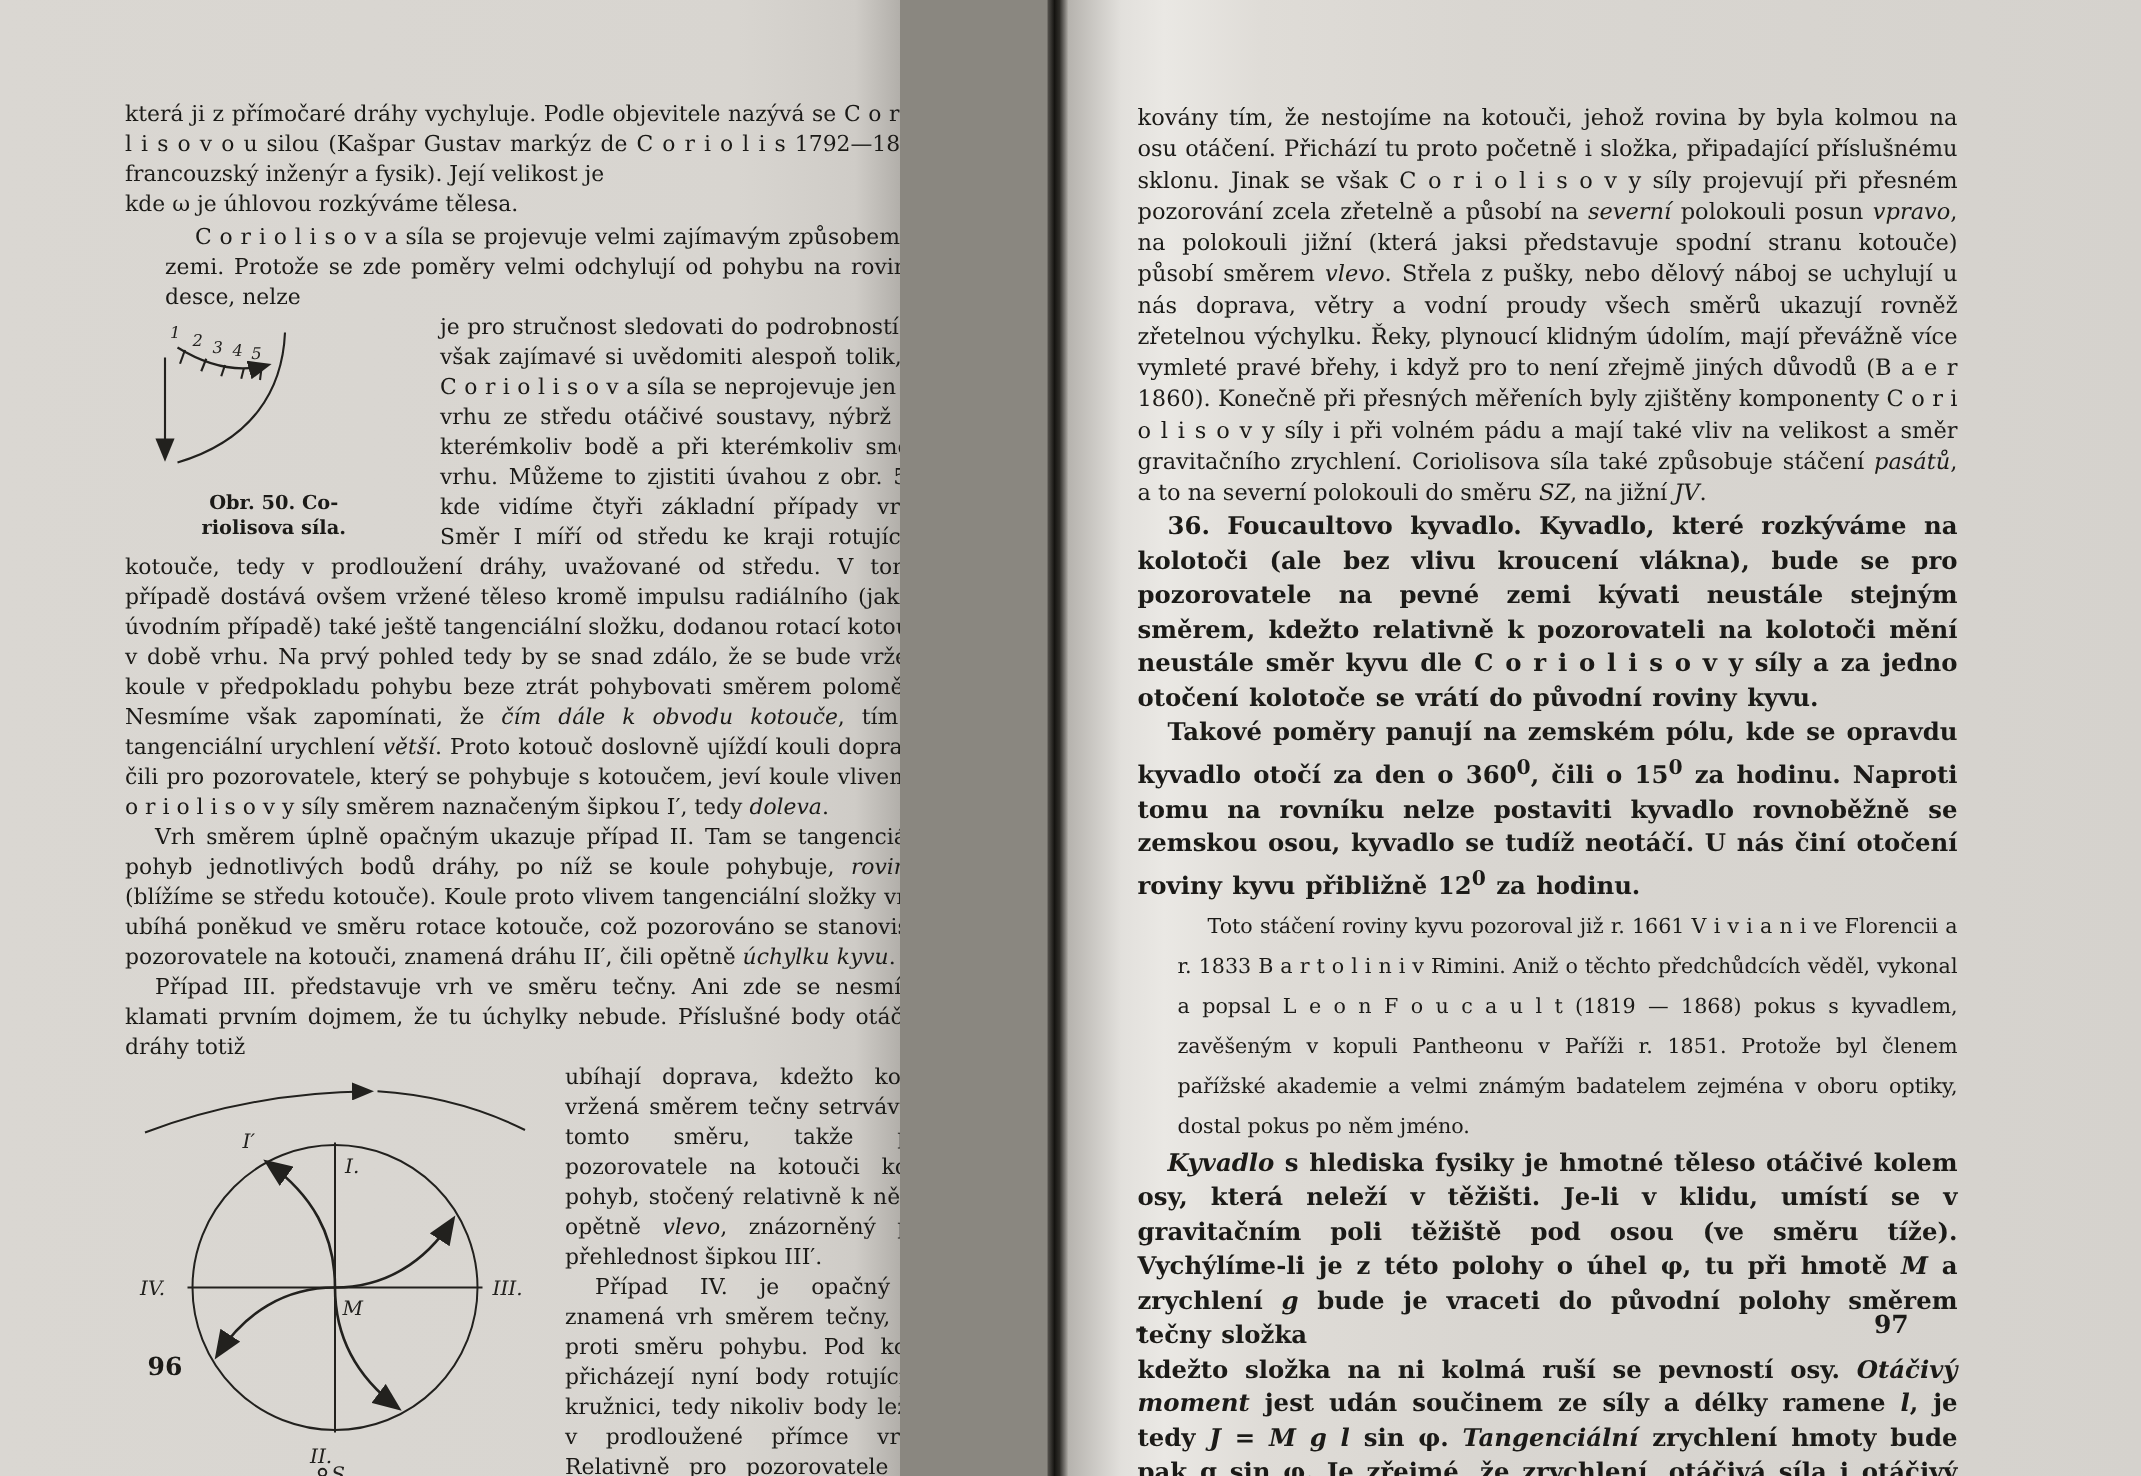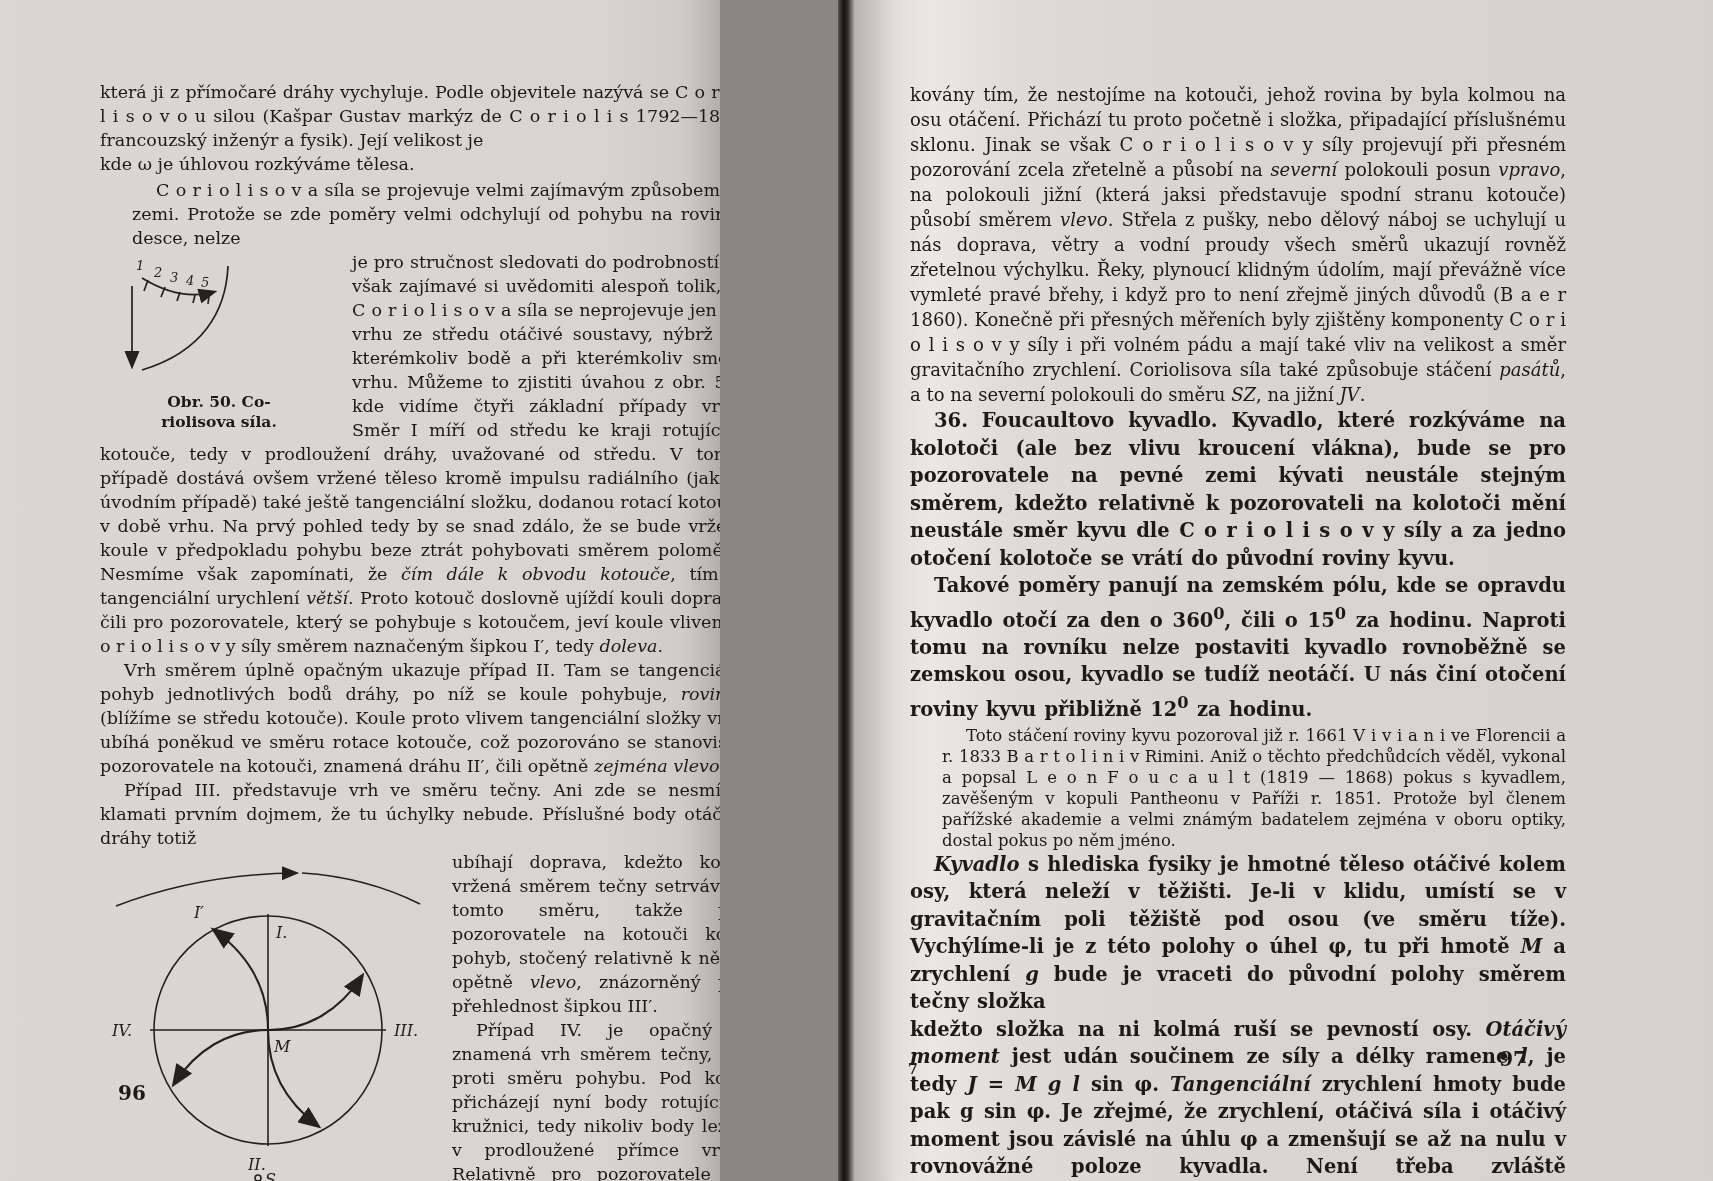--- a/index.html
+++ b/index.html
@@ -22,21 +22,21 @@
     left:854px;right:0;
     background:linear-gradient(to right,#b5b2ad 0%,#e2e0dc 5%,#eae8e4 9%,#dfdcd7 18%,#d9d6d1 38%,#d5d2cd 100%);
   }
   .content{position:absolute;text-align:justify;}
   .content-left{left:100px;top:80px;width:648px;font-size:17.5px;line-height:24px;}
   .content-right{left:56px;top:82px;width:656px;font-size:18px;line-height:25px;}
   p{margin:0;padding:0;}
   .ind{text-indent:24px;}
   .sp1{margin-top:2px;margin-left:32px;}
   .heavy{font-weight:bold;font-size:19.5px;line-height:27.5px;word-spacing:1.5px;}
-  .small{font-size:16.5px;line-height:21px;}
+  .small{font-size:16.5px;line-height:32px;}
   .formula{text-align:center;text-indent:0;margin:6px 0 5px;font-size:19px;}
   .formula-heavy{font-weight:bold;font-size:20px;margin:7px 0 6px;}
   .fig{float:left;text-align:center;}
   .fig50{width:238px;margin:4px 14px 2px 0;}
   .fig51{width:336px;margin:8px 16px 2px 0;}
   .fig svg{display:block;margin:0 auto;}
   .caption{font-weight:bold;font-size:15.5px;line-height:20px;margin-top:6px;text-align:center;text-indent:0;}
   .figtext{font-style:italic;font-size:16px;fill:#22211e;}
   .figtext-sm{font-style:italic;font-size:13px;fill:#22211e;}
   .pagenum{position:absolute;font-weight:bold;font-size:20px;}
@@ -80,21 +80,21 @@
             <text x="93" y="33">5</text>
           </g>
         </svg>
         <div class="caption">
           <span>Obr. 50. Co-</span><br>
           <span>riolisova síla.</span>
         </div>
       </div>
       <p>je pro stručnost sledovati do podrobností. Je však zajímavé si uvědomiti alespoň tolik, že C o r i o l i s o v a  síla se neprojevuje jen při vrhu ze středu otáčivé soustavy, nýbrž i v kterémkoliv bodě a při kterémkoliv směru vrhu. Můžeme to zjistiti úvahou z obr. 51., kde vidíme čtyři základní případy vrhu. Směr I míří od středu ke kraji rotujícího kotouče, tedy v prodloužení dráhy, uvažované od středu. V tomto případě dostává ovšem vržené těleso kromě impulsu radiálního (jako v úvodním případě) také ještě tangenciální složku, dodanou rotací kotouče v době vrhu. Na prvý pohled tedy by se snad zdálo, že se bude vržená koule v předpokladu pohybu beze ztrát pohybovati směrem poloměru. Nesmíme však zapomínati, že <i>čím dále k obvodu kotouče</i>, tím je tangenciální urychlení <i>větší</i>. Proto kotouč doslovně ujíždí kouli doprava, čili pro pozorovatele, který se pohybuje s kotoučem, jeví koule vlivem C o r i o l i s o v y  síly směrem naznačeným šipkou I′, tedy <i>doleva</i>.</p>
 
-      <p class="ind">Vrh směrem úplně opačným ukazuje případ II. Tam se tangenciální pohyb jednotlivých bodů dráhy, po níž se koule pohybuje, <i>rovinné</i> (blížíme se středu kotouče). Koule proto vlivem tangenciální složky vrhu ubíhá poněkud ve směru rotace kotouče, což pozorováno se stanoviska pozorovatele na kotouči, znamená dráhu II′, čili opětně <i>zejména vlevo</i>.</p>
+      <p class="ind">Vrh směrem úplně opačným ukazuje případ II. Tam se tangenciální pohyb jednotlivých bodů dráhy, po níž se koule pohybuje, <i>rovinné</i> (blížíme se středu kotouče). Koule proto vlivem tangenciální složky vrhu ubíhá poněkud ve směru rotace kotouče, což pozorováno se stanoviska pozorovatele na kotouči, znamená dráhu II′, čili opětně <i>úchylku kyvu</i>.</p>
       <p class="ind">Případ III. představuje vrh ve směru tečny. Ani zde se nesmíme klamati prvním dojmem, že tu úchylky nebude. Příslušné body otáčivé dráhy totiž</p>
 
       <div class="fig fig51">
         <svg width="336" height="338" viewBox="0 0 336 338">
           <g stroke="#22211e" stroke-width="1.6" fill="none">
             <path d="M16 48 Q100 16 196 15" marker-end="url(#ah)"></path>
             <path d="M202 15 Q266 19 320 46"></path>
             <circle cx="168" cy="172" r="114"></circle>
             <path d="M50 172 L286 172"></path>
             <path d="M168 56 L168 288"></path>

